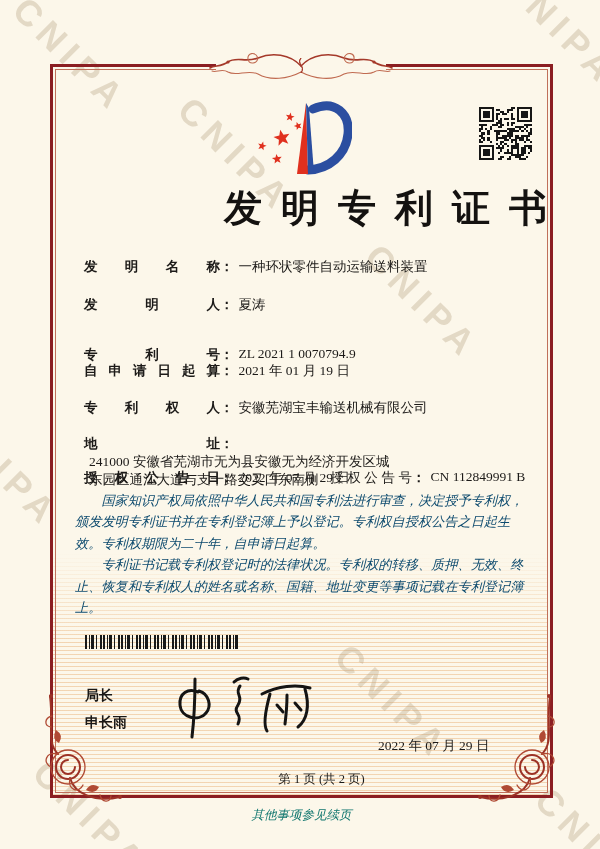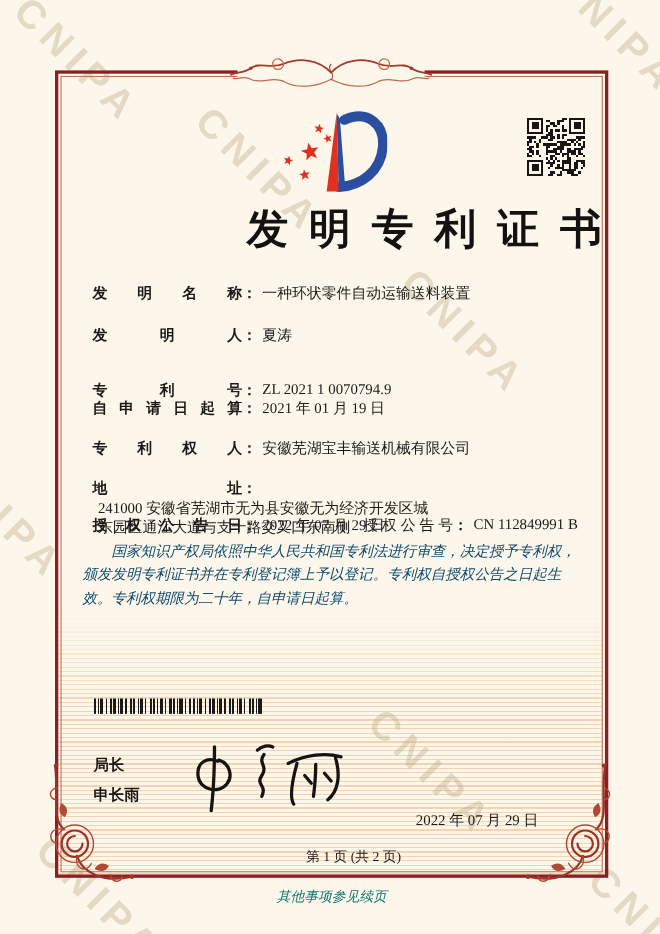--- a/index.html
+++ b/index.html
@@ -426,20 +426,21 @@
     <div class="frow" style="top:217px;width:450px">
       <span class="lbl">授权公告日</span><span class="colon">：</span><span class="val">2022 年 07 月 29 日</span>
       <span class="fgroup-b">
         <span class="lbl-b">授权公告号</span><span class="colon">：</span><span class="val">CN 112849991 B</span>
       </span>
     </div>
   </div>
 
   <div class="legal">
     <p>国家知识产权局依照中华人民共和国专利法进行审查，决定授予专利权，颁发发明专利证书并在专利登记簿上予以登记。专利权自授权公告之日起生效。专利权期限为二十年，自申请日起算。</p>
+    <p>专利证书记载专利权登记时的法律状况。专利权的转移、质押、无效、终止、恢复和专利权人的姓名或名称、国籍、地址变更等事项记载在专利登记簿上。</p>
   </div>
 
   <div class="barcode"></div>
 
   <div class="signer-role">局长</div>
   <div class="signer-name">申长雨</div>
 
   <svg class="abs" style="left:168px;top:658px" width="150" height="95" viewBox="0 0 150 95">
     <g fill="none" stroke="#151413" stroke-width="3" stroke-linecap="round" stroke-linejoin="round">
       <path d="M30,34 C20,30 11,35 12,47 C13,60 31,64 38,55 C44,48 41,36 31,33"></path>

